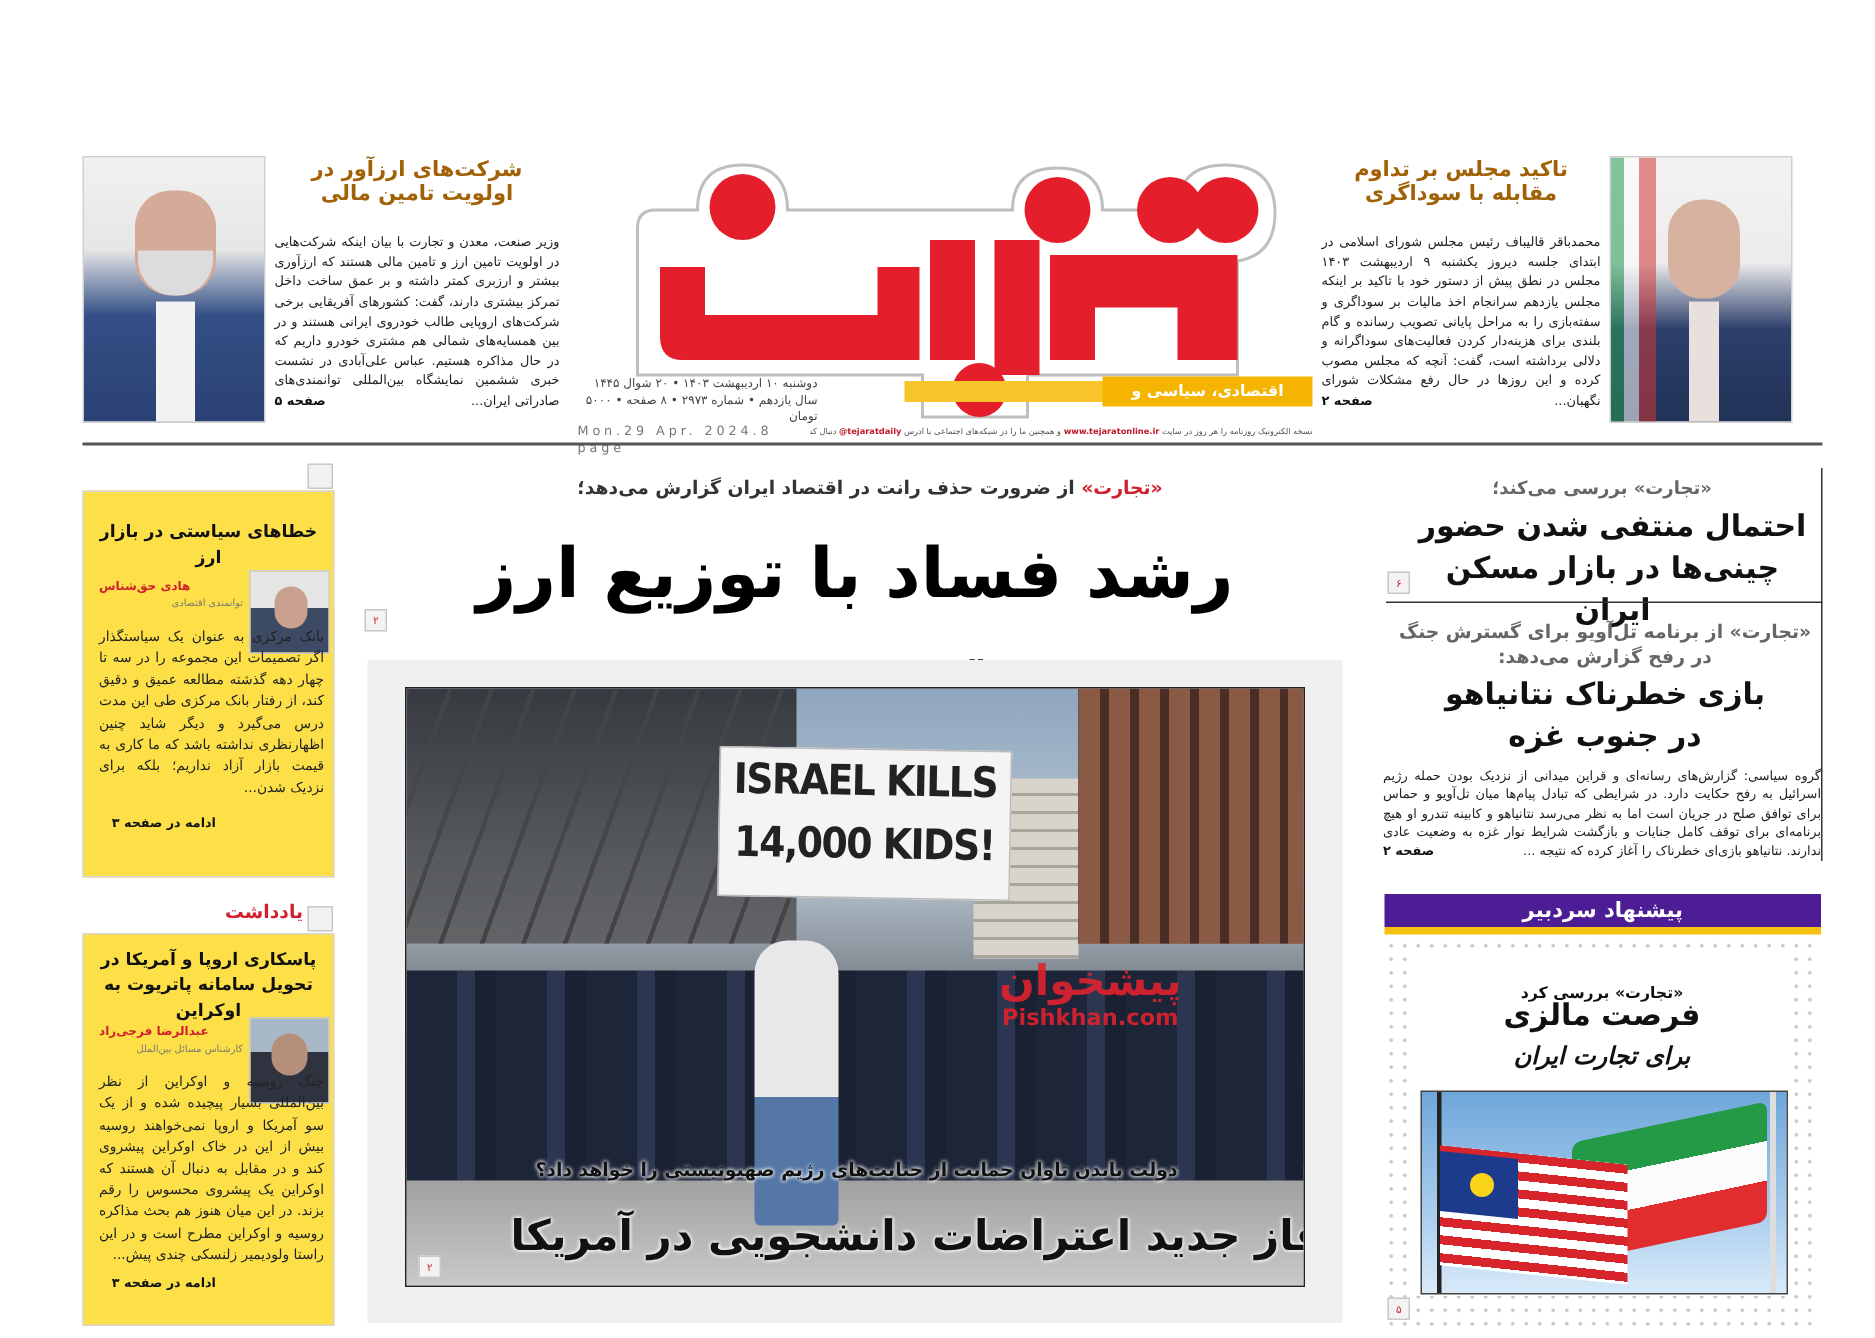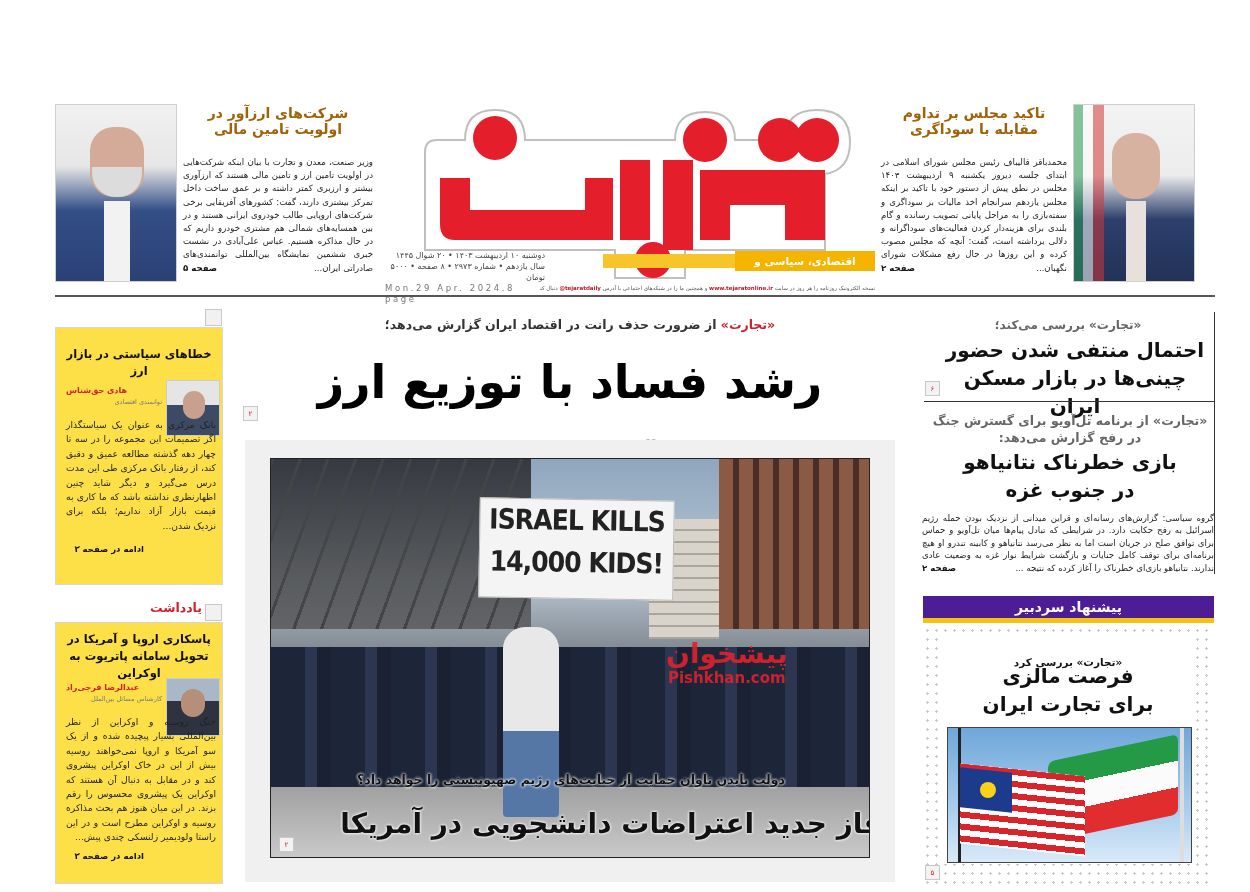--- a/index.html
+++ b/index.html
@@ -217,21 +217,21 @@
     <span class="page-ref" style="float:left;">صفحه ۲</span>
   </div>
 </div>
 
 <div class="editor-bar">پیشنهاد سردبیر</div>
 <div class="editor-yellow"></div>
 <div class="editor-box"></div>
 <div class="editor-inner">
   <div style="position:absolute;left:0;top:24px;width:248px;text-align:center;font-size:10.5px;font-weight:bold;">«تجارت» بررسی کرد</div>
   <div style="position:absolute;left:0;top:30px;width:248px;text-align:center;font-size:20px;font-weight:bold;line-height:28px;">فرصت مالزی</div>
-  <div style="position:absolute;left:0;top:58px;width:248px;text-align:center;font-size:20px;font-weight:bold;line-height:28px;">برای تجارت ایران</div>
+  <div style="position:absolute;left:0;top:58px;width:248px;text-align:center;font-size:16px;font-weight:bold;line-height:28px;font-style:italic;">برای تجارت ایران</div>
 </div>
 <div class="flag-photo">
   <div class="pole" style="left:232px;"></div>
   <div class="pole" style="left:10px;background:#222;width:3px;"></div>
   <div class="iran-flag"></div>
   <div class="my-flag"></div>
   <div class="my-canton"></div>
   <div class="my-sun"></div>
 </div>
 <div class="num-box" style="left:925px;top:865px;">۵</div>

